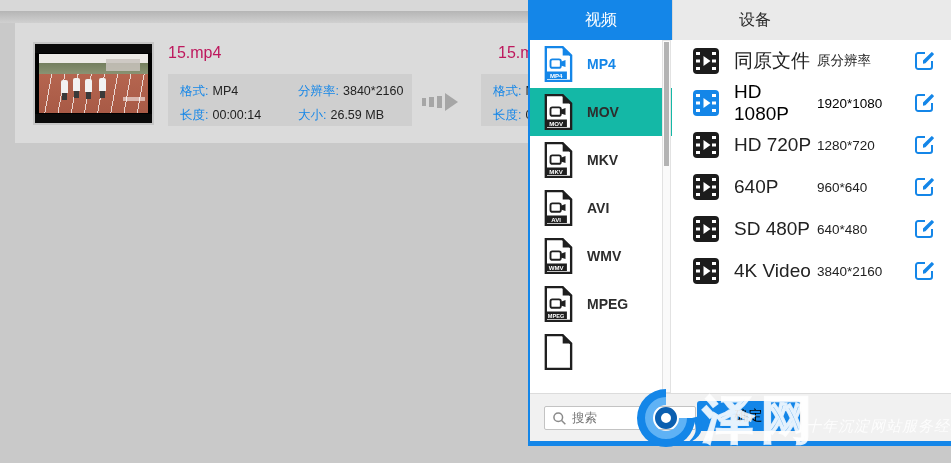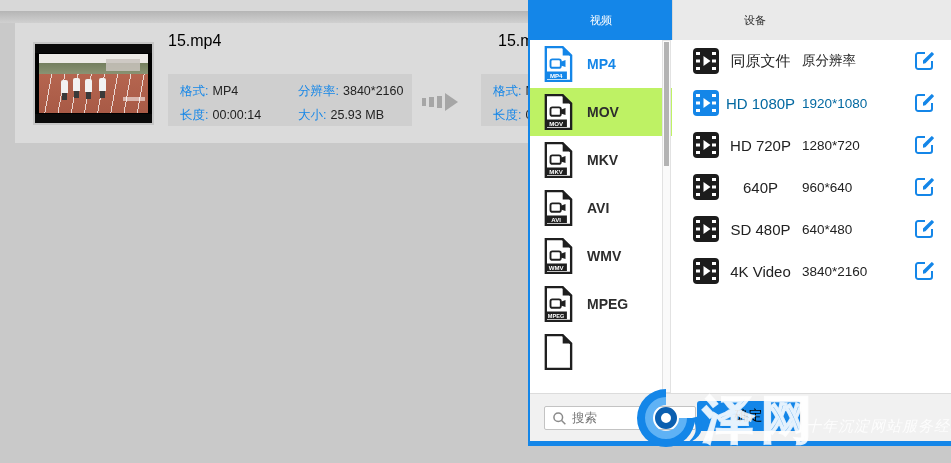--- a/index.html
+++ b/index.html
@@ -20,61 +20,61 @@
     background:linear-gradient(#eceae6 0%, #eceae6 16%, #75805f 16%, #8a9373 34%, #b5654f 34%, #a85a46 100%); overflow:hidden; }
   .thumb .building { position:absolute; right:8px; top:8%; width:34px; height:12px; background:#c9c3bd; opacity:.85; }
   .thumb .lanes { position:absolute; left:0; right:0; top:34%; bottom:0;
     background:repeating-linear-gradient(100deg, transparent 0 12px, rgba(255,255,255,.75) 12px 13px); }
   .thumb .p { position:absolute; width:7px; height:13px; border-radius:2px 2px 0 0; background:#f2f2f2; }
   .thumb .p::after { content:""; position:absolute; left:1px; bottom:-7px; width:5px; height:7px; background:#3a3a3a; }
   .thumb .wm-s { position:absolute; right:3px; bottom:12px; width:22px; height:4px; background:rgba(255,255,255,.55); }
   .bar-t { position:absolute; left:0; top:0; right:0; height:9px; background:#0a0a0a; }
   .bar-b { position:absolute; left:0; bottom:0; right:0; height:9px; background:#0a0a0a; }
 
-  .ftitle { position:absolute; top:9px; font-size:16px; color:#000000; }
+  .ftitle { position:absolute; top:21px; font-size:16px; color:#be185d; }
   .metabox { position:absolute; top:51px; width:244px; height:52px; background:#cfcfcf;
     padding:9px 0 0 12px; font-size:12.5px; }
   .mrow { display:flex; margin-bottom:7px; white-space:nowrap; }
   .mcell1 { width:118px; }
   .ml { color:#1486e8; margin-right:4px; }
   .mv { color:#222; }
 
   .transfer { position:absolute; left:407px; top:70px; display:flex; align-items:center; }
   .transfer i { display:block; background:#a6a6a6; margin-right:3px; }
   .t1{width:4px;height:8px;} .t2{width:5px;height:10px;} .t3{width:5px;height:12px;}
   .ttri { width:0; height:0; border-top:9px solid transparent; border-bottom:9px solid transparent;
     border-left:13px solid #a6a6a6; }
 
   
   .panel { position:absolute; left:528px; top:0; width:423px; height:446px; background:#fff;
     border-left:2px solid #1486e8; border-bottom:5px solid #1486e8; z-index:10; }
   .tabs { display:flex; height:40px; background:#eaeaea; }
-  .tab { display:flex; align-items:center; justify-content:center; font-size:11px; color:#2b2b2b; cursor:pointer; }
+  .tab { display:flex; align-items:center; justify-content:center; font-size:16px; color:#2b2b2b; cursor:pointer; }
   .tab.sep { border-left:1px solid #d8d8d8; }
   .tab.active { background:#1486e8; color:#fff; }
   .tw1{width:142px;} .tw2{width:125px;} .tw3{width:165px;}
 
   .fmtlist { position:absolute; left:0; top:40px; width:142px; height:353px; overflow:hidden; background:#fff; }
   .fmtrow { height:48px; display:flex; align-items:center; padding-left:13px; color:#2b2b2b; cursor:pointer; }
   .fmtrow .lbl { margin-left:14px; font-size:14px; font-weight:bold; color:#2d2d2d; }
   .fmtrow.selected .lbl { color:#1486e8; font-weight:bold; }
-  .fmtrow.hover { background:#bef264; }
+  .fmtrow.hover { background:#14b8a6; }
   .docicon { color:#1f1f1f; }
   .fmtrow.selected .docicon { color:#1486e8; }
 
   .vscroll { position:absolute; left:132px; top:40px; width:9px; height:353px; background:#fafafa; border:1px solid #e2e2e2; }
   .vscroll .thumbbar { position:absolute; left:1px; top:1px; width:5px; height:124px; background:#b3b3b3; }
 
   .optlist { position:absolute; left:150px; top:40px; width:271px; height:353px; background:#fff; }
   .optrow { height:42px; display:flex; align-items:center; cursor:pointer; color:#222; }
   .optrow .filmicon { margin-left:13px; color:#1c1c1c; }
-  .optrow .oname { width:83px; font-size:15px;text-align:center; }
+  .optrow .oname { margin-left:15px; width:83px; font-size:19px; }
   .optrow .ores { width:92px; font-size:13.5px; }
   .optrow .edit { margin-left:auto; margin-right:16px; color:#1486e8; cursor:pointer; }
-  .optrow.selected { color:#0369a1; }
+  .optrow.selected { color:#000000; }
   .optrow.selected .filmicon { color:#1486e8; }
 
   .searcharea { position:absolute; left:0; bottom:0; width:421px; height:48px; background:#f1f1f1; border-top:1px solid #dcdcdc; }
   .searchbox { position:absolute; left:14px; top:12px; width:152px; height:24px; background:#fff;
     border:1px solid #c3c3c3; border-radius:2px; display:flex; align-items:center; }
   .searchbox input { border:none; outline:none; width:110px; font-size:12.5px; color:#737373; background:transparent; }
   .searchbox svg { margin:0 5px 0 7px; }
   .okbtn { position:absolute; left:167px; top:7px; width:103px; height:30px; background:#1486e8; color:#000000;
     border:none; border-radius:3px; font-size:14px; cursor:pointer; }
 
@@ -109,21 +109,21 @@
 
   <div class="ftitle" style="left:153px">15.mp4</div>
 
   <div class="metabox" style="left:153px">
     <div class="mrow">
       <span class="mcell1"><span class="ml">格式:</span><span class="mv">MP4</span></span>
       <span><span class="ml">分辨率:</span><span class="mv">3840*2160</span></span>
     </div>
     <div class="mrow">
       <span class="mcell1"><span class="ml">长度:</span><span class="mv">00:00:14</span></span>
-      <span><span class="ml">大小:</span><span class="mv">25.93 MB</span></span>
+      <span><span class="ml">大小:</span><span class="mv">26.59 MB</span></span>
     </div>
   </div>
 
   <div class="transfer">
     <i class="t1"></i>
       <i class="t2"></i>
       <i class="t3"></i>
       <span class="ttri"></span>
   </div>
 

